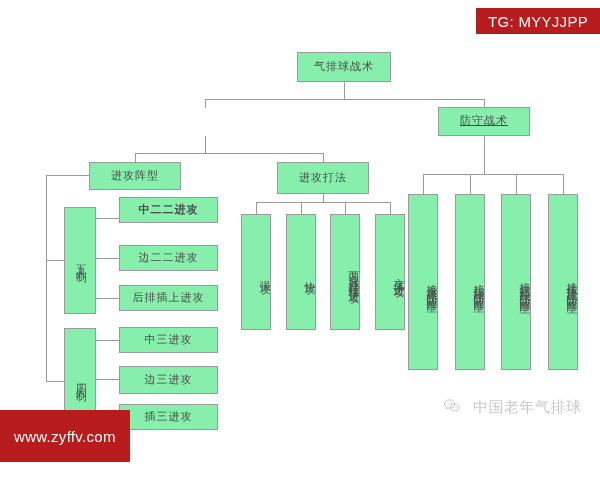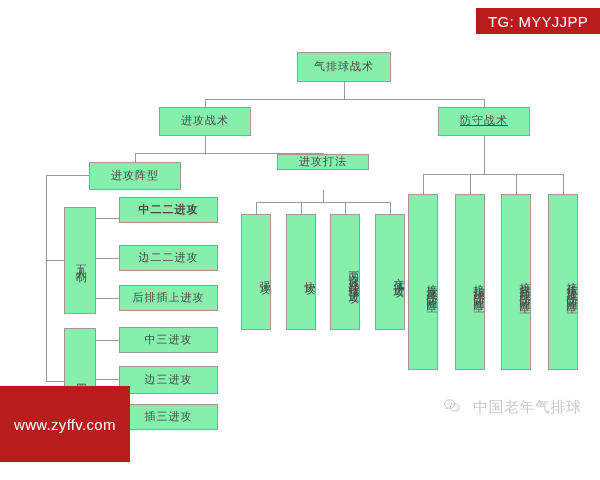--- a/index.html
+++ b/index.html
@@ -64,21 +64,21 @@
     color: #ffffff;
     font-family: "Liberation Sans", sans-serif;
     font-size: 15px;
     display: flex;
     align-items: center;
     justify-content: center;
     z-index: 6;
     letter-spacing: 0.3px;
   }
   #tg-banner   { right: 0; top: 8px;  height: 26px; padding: 0 12px; }
-  #site-banner { left: 0;  bottom: 18px; height: 44px; padding: 16px 14px; }
+  #site-banner { left: 0;  bottom: 18px; height: 44px; padding: 4px 14px; }
 
   
   #wechat-watermark {
     position: absolute;
     left: 444px;
     top: 398px;
     display: flex;
     align-items: center;
     gap: 13px;
     color: #c8c8c8;
@@ -126,27 +126,26 @@
 
   <div class="line vline" style="left:484px; top:136px; height:38px;"></div>
   <div class="line hline" style="left:423px; top:174px; width:140px;"></div>
   <div class="line vline" style="left:423px; top:174px; height:20px;"></div>
   <div class="line vline" style="left:470px; top:174px; height:20px;"></div>
   <div class="line vline" style="left:516px; top:174px; height:20px;"></div>
   <div class="line vline" style="left:563px; top:174px; height:20px;"></div>
 
   <div class="node h" style="left:297px; top:52px; width:94px; height:30px;">气排球战术</div>
 
-  <div class="node h" style="left:159px; top:107px; width:92px; height:29px;">进攻战术</div>
 
   <div class="node h" style="left:438px; top:107px; width:92px; height:29px;text-decoration:underline;">防守战术</div>
 
   <div class="node h" style="left:89px; top:162px; width:92px; height:28px;">进攻阵型</div>
 
-  <div class="node h" style="left:277px; top:154px; width:92px; height:16px;">进攻打法</div>
+  <div class="node h" style="left:277px; top:162px; width:92px; height:32px;">进攻打法</div>
 
   <div class="node v mid" style="left:64px; top:207px; width:32px; height:107px;">五人制</div>
 
   <div class="node v mid" style="left:64px; top:328px; width:32px; height:103px;">四人制</div>
 
   <div class="node h" style="left:119px; top:197px; width:99px; height:26px;font-weight:bold;">中二二进攻</div>
   <div class="node h" style="left:119px; top:285px; width:99px; height:26px;">后排插上进攻</div>
   <div class="node h" style="left:119px; top:245px; width:99px; height:26px;">边二二进攻</div>
 
   <div class="node h" style="left:119px; top:327px; width:99px; height:26px;">中三进攻</div>

